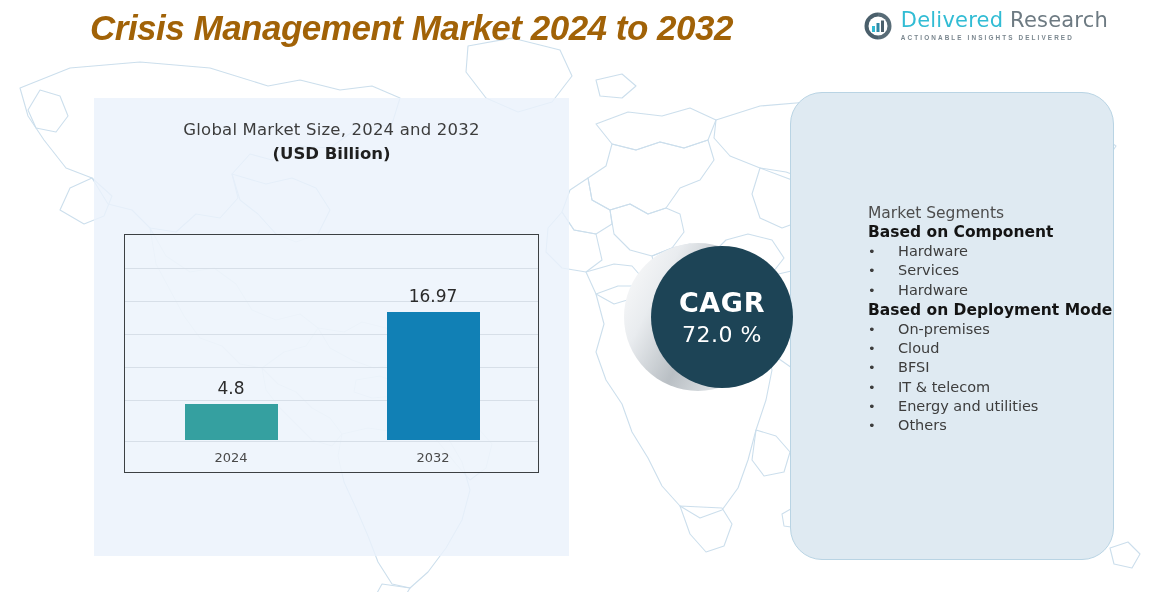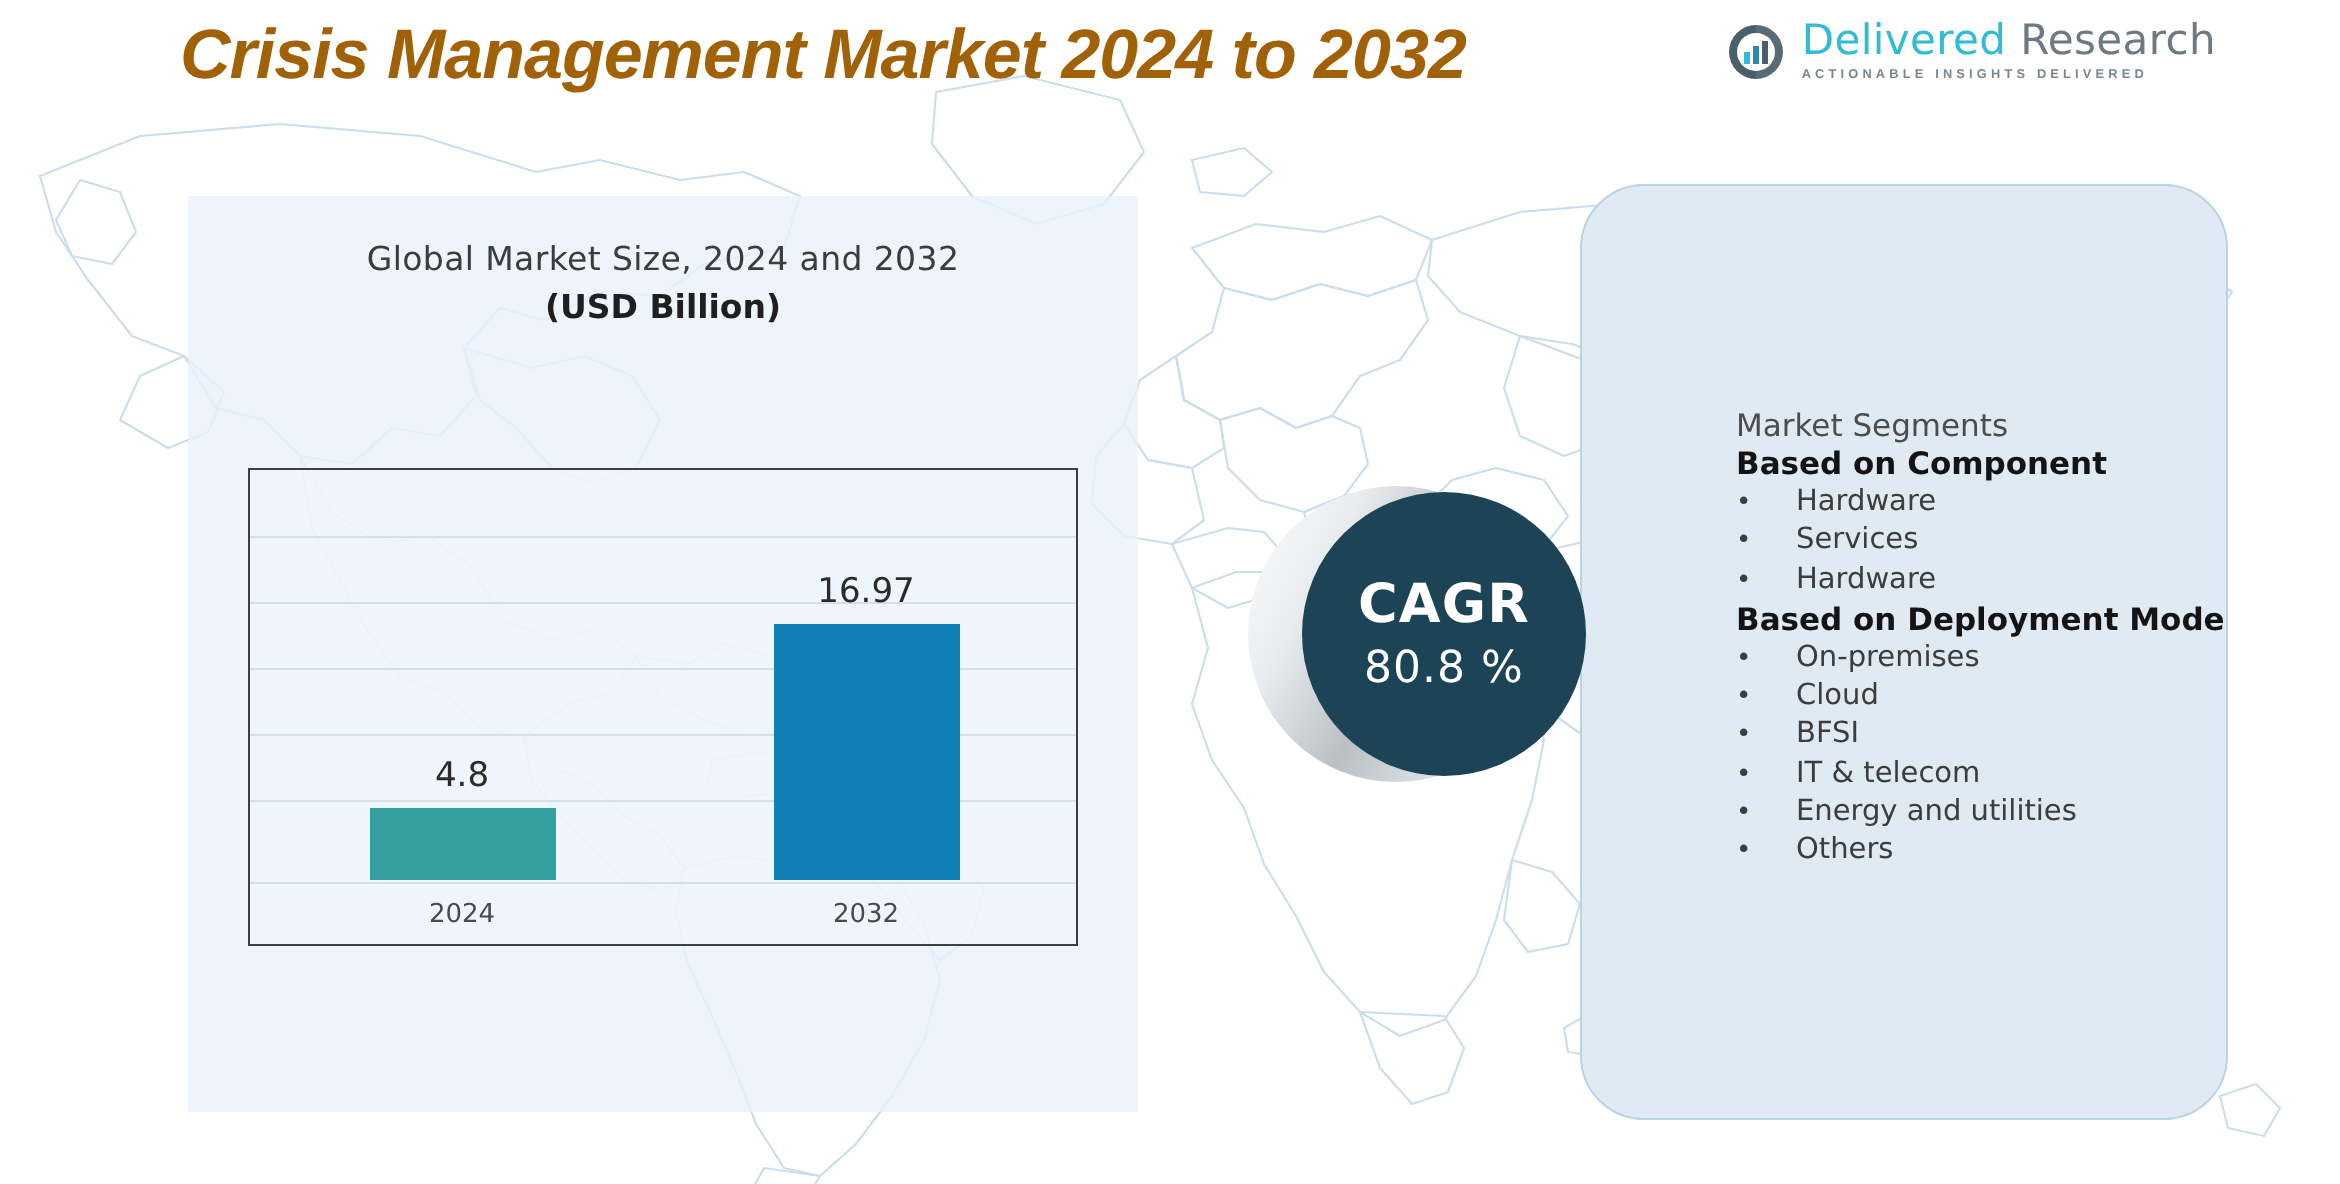--- a/index.html
+++ b/index.html
@@ -261,21 +261,21 @@
 
     <div class="bar-label" id="label-2024">2024</div>
     <div class="bar-label" id="label-2032">2032</div>
   </div>
 </div>
 
 <div id="cagr-badge">
   <div id="cagr-ring"></div>
   <div id="cagr-circle">
     <div id="cagr-word">CAGR</div>
-    <div id="cagr-value">80.8 %</div>
+    <div id="cagr-value">72.0 %</div>
   </div>
 </div>
 
 <div id="segments-panel"></div>
 
 <div id="segments-content">
   <div id="segments-heading">Market Segments</div>
 
   <div class="segment-group-title">Based on Component</div>
   <div class="segment-item">

